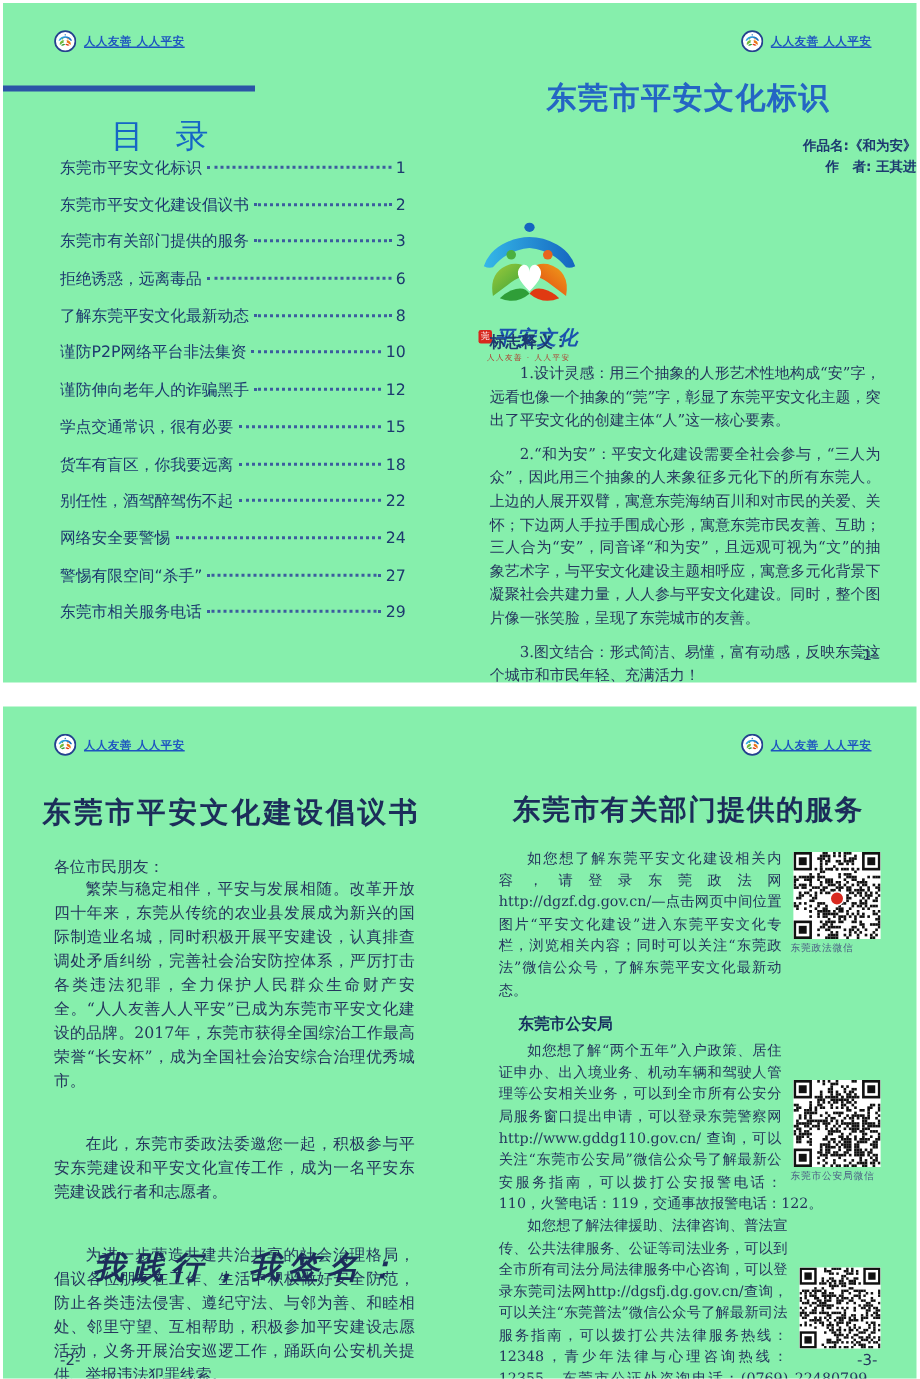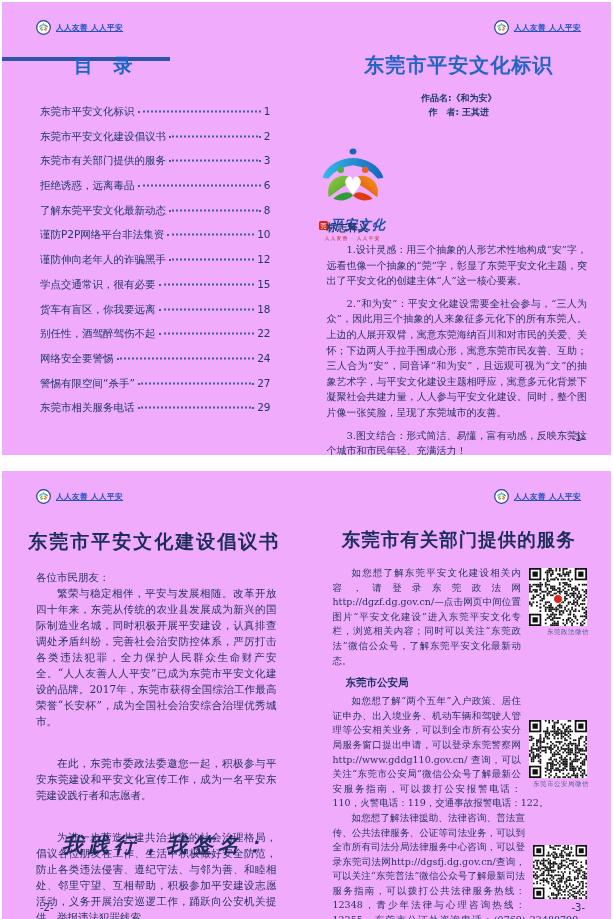--- a/index.html
+++ b/index.html
@@ -3,55 +3,55 @@
 <meta charset="utf-8">
 <style>
   * { margin:0; padding:0; box-sizing:border-box; }
   html,body { width:613px; }
   body {
     width:613px; height:919px; background:#ffffff;
     font-family:"DejaVu Sans","Liberation Sans",sans-serif;
     color:#22335c; overflow:hidden; position:relative;
   }
   .spread {
-    width:609px; margin:16px 2px; background:#f0abfc;
+    width:609px; margin:16px 2px; background:#86efac;
     display:flex; overflow:hidden; position:relative;
   }
   .spread-1 { height:453px; margin-top:2px; }
   .spread-2 { height:454px; margin-top:8px; }
   .page { width:50%; height:100%; position:relative; }
 
   
   .brand { display:flex; align-items:center; gap:5px; position:absolute; top:18px; }
   .brand.left { left:34px; }
   .brand.right { right:30px; }
   .brand-text {
     font-size:7.5px; font-weight:bold; color:#1d54c0;
     text-decoration:underline; letter-spacing:.5px;
   }
   .mini-logo { width:15px; height:15px; }
 
   
   .toc-rule { position:absolute; left:0; top:55px; width:168px; height:4px; background:#2b55a6; }
   .toc-title {
-    position:absolute; left:72px; top:51px;
-    font-size:19px; font-weight:bold; color:#1566c6; letter-spacing:7px;
+    position:absolute; left:72px; top:74px;
+    font-size:22px; font-weight:normal; color:#1566c6; letter-spacing:7px;
   }
   .toc-list { position:absolute; left:38px; right:36px; top:103px; }
   .toc-row { display:flex; align-items:baseline; height:24.7px; font-size:10.5px; color:#1d396f; }
   .toc-label { white-space:nowrap; font-weight:500; }
   .toc-dots { flex:1; margin:0 3px; border-bottom:2px dotted #3c5c9e; transform:translateY(-2.5px); }
   .toc-pageno { color:#1d396f; }
 
   
   .p1-title {
     text-align:center; padding-top:50px;
     font-size:20px; font-weight:bold; color:#2465c4; letter-spacing:1px;
   }
-  .p1-meta { text-align:center; margin-top:12px; font-size:9px; font-weight:bold; color:#1d3a70; line-height:14px; }
+  .p1-meta { text-align:right; margin-top:12px; font-size:9px; font-weight:bold; color:#1d3a70; line-height:14px; }
   .p1-logos { display:flex; justify-content:center; align-items:flex-start; gap:28px; margin-top:12px; height:98px;flex-direction:column; }
   .badge-wrap { width:92px; height:92px; }
   .standalone-logo { width:92px; text-align:center; }
   .standalone-logo svg.emblem-svg { width:86px; height:64px; }
   .logo-caption-row { display:flex; align-items:center; justify-content:center; gap:2px; margin-top:1px; }
   .seal { width:9px; height:9px; background:#d8281e; color:#fff; font-size:6px; line-height:9px; border-radius:1.5px; }
   .logo-caption-main {
     font-family:"DejaVu Serif","Liberation Serif",serif;
     font-size:13px; font-weight:bold; font-style:italic; color:#1b53ae; letter-spacing:1px;
   }
@@ -86,21 +86,21 @@
 
   
   .p3-title {
     text-align:center; padding-top:56px;
     font-family:"DejaVu Serif","Liberation Serif",serif;
     font-size:18.5px; font-weight:bold; color:#1c2d5a; letter-spacing:1px;
   }
   .p3-body { position:absolute; left:26px; right:22px; top:95px; }
   .svc-heading { font-size:10.5px; font-weight:bold; color:#16305f; margin:8px 0 4px 13px; }
   .svc-para { font-size:9.5px; line-height:14.6px; text-align:justify; text-indent:2em; color:#25365e; }
-  .qr-block { float:right; width:62px; margin:2px 0 2px 6px; text-align:right; position:relative; }
+  .qr-block { float:right; width:62px; margin:2px 0 2px 6px; text-align:left; position:relative; }
   .qr-svg { width:58px; height:58px; background:#fff; display:block; margin:0 auto; }
   .qr-caption { font-size:6.5px; color:#4a5d84; margin-top:2px; letter-spacing:.5px;
                 font-family:"DejaVu Serif","Liberation Serif",serif; }
   .qr-reddot { position:absolute; left:50%; top:26px; width:10px; height:10px; margin-left:-5px;
                background:#d8281e; border-radius:50%; border:1.5px solid #fff; }
   .clearfix::after { content:""; display:block; clear:both; }
 </style>
 </head>
 <body>
 

